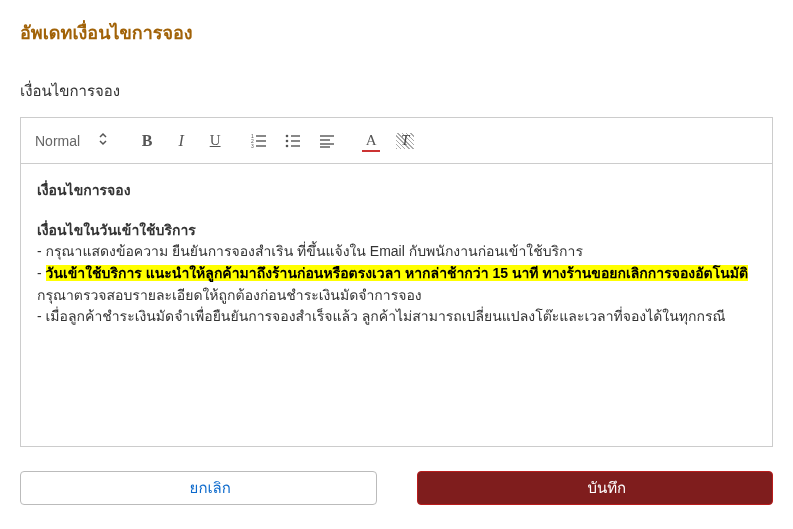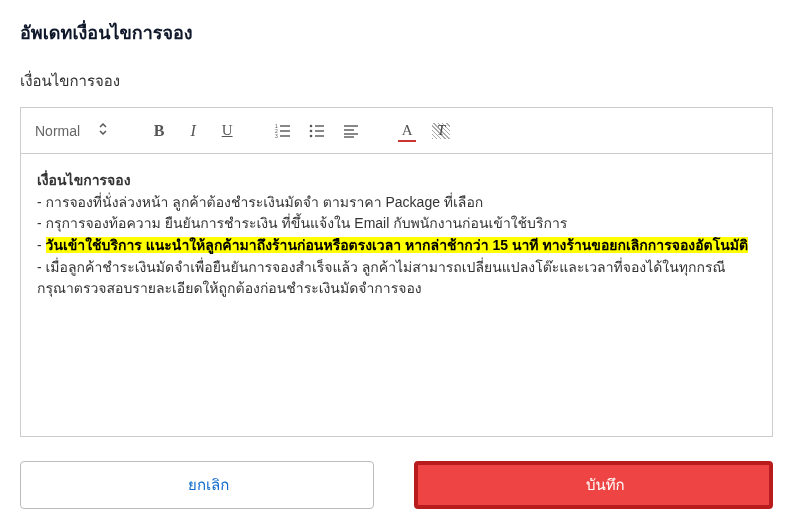--- a/index.html
+++ b/index.html
@@ -4,29 +4,29 @@
 <style>
 * { box-sizing: border-box; margin: 0; padding: 0; }
 body {
   font-family: -apple-system, "Segoe UI", Tahoma, sans-serif;
   background: #fff;
   width: 793px;
   height: 529px;
   padding: 18px 20px;
   color: #333;
 }
-.page-title { font-size: 18px; font-weight: 700; color: #0f172a; margin-bottom: 22px; }
+.page-title { font-size: 18px; font-weight: 700; color: #a16207; margin-bottom: 32px; }
 .section-label { font-size: 15px; color: #333; margin-bottom: 14px; }
 .editor {
   border: 1px solid #ccc;
 }
 .toolbar {
   display: flex;
   align-items: center;
-  gap: 26px;
+  gap: 14px;
   padding: 8px 14px;
   border-bottom: 1px solid #ccc;
   height: 46px;
 }
 .tb-item {
   display: inline-flex;
   align-items: center;
   justify-content: center;
   width: 22px;
   height: 22px;
@@ -70,37 +70,37 @@
 .editor-body::-webkit-scrollbar { width: 16px; }
 .editor-body::-webkit-scrollbar-track { background: #f1f1f1; }
 .editor-body::-webkit-scrollbar-thumb { background: #c0c0c0; border: 3px solid #f1f1f1; border-radius: 8px; }
 .block-heading { font-weight: 700; margin-top: 2px; }
 .block-heading.sp { margin-top: 18px; }
 .content-line { color: #333; }
 .hl { background: #ffff00; color: #000000; font-weight: 700; }
 .footer { display: flex; gap: 40px; margin-top: 24px; }
 .btn {
   flex: 1;
-  height: 48px;
+  height: 34px;
   font-size: 15px;
   border-radius: 4px;
   cursor: pointer;
   display: flex;
   align-items: center;
   justify-content: center;
   padding-left: 24px;
 }
 .btn-cancel {
   background: #fff;
   border: 1px solid #bbb;
   color: #0d6acc;
 }
 .btn-save {
-  background: #ef4444;
-  border: 4px solid #b91c1c;
+  background: #7f1d1d;
+  border: 1px solid #b91c1c;
   color: #fff;
   font-weight: 500;
 }
 svg { stroke: #555; }
 </style>
 </head>
 <body>
 
 <div class="page-title">อัพเดทเงื่อนไขการจอง</div>
 <div class="section-label">เงื่อนไขการจอง</div>
@@ -157,28 +157,28 @@
         <span class="font-color-bar"></span>
       </span>
       <span class="tb-item">
         <span class="clear-fmt">T</span>
       </span>
     </div>
   </div>
 
   <div class="editor-body">
     <div class="block-heading">เงื่อนไขการจอง</div>
-    <div class="content-line">- การจองที่นั่งล่วงหน้า ลูกค้าต้องชำระเงินมัดจำ ตามราคา Package ที่เลือก</div>
 
-    <div class="content-line">- กรุการจองท้อความ ยืนยันการชำระเงิน ที่ขึ้นแจ้งใน Email กับพนักงานก่อนเข้าใช้บริการ</div>
+    <div class="block-heading sp">เงื่อนไขในวันเข้าใช้บริการ</div>
+    <div class="content-line">- กรุณาแสดงข้อความ ยืนยันการจองสำเริน ที่ขึ้นแจ้งใน Email กับพนักงานก่อนเข้าใช้บริการ</div>
     <div class="content-line">
       <span>- </span><span class="hl">วันเข้าใช้บริการ แนะนำให้ลูกค้ามาถึงร้านก่อนหรือตรงเวลา หากล่าช้ากว่า 15 นาที ทางร้านขอยกเลิกการจองอัตโนมัติ</span>
     </div>
+    <div class="content-line">กรุณาตรวจสอบรายละเอียดให้ถูกต้องก่อนชำระเงินมัดจำการจอง</div>
     <div class="content-line">- เมื่อลูกค้าชำระเงินมัดจำเพื่อยืนยันการจองสำเร็จแล้ว ลูกค้าไม่สามารถเปลี่ยนแปลงโต๊ะและเวลาที่จองได้ในทุกกรณี</div>
-    <div class="content-line">กรุณาตรวจสอบรายละเอียดให้ถูกต้องก่อนชำระเงินมัดจำการจอง</div>
 
   </div>
 </div>
 
 <div class="footer">
   <div class="btn btn-cancel">ยกเลิก</div>
   <div class="btn btn-save">บันทึก</div>
 </div>
 
 </body></html>

